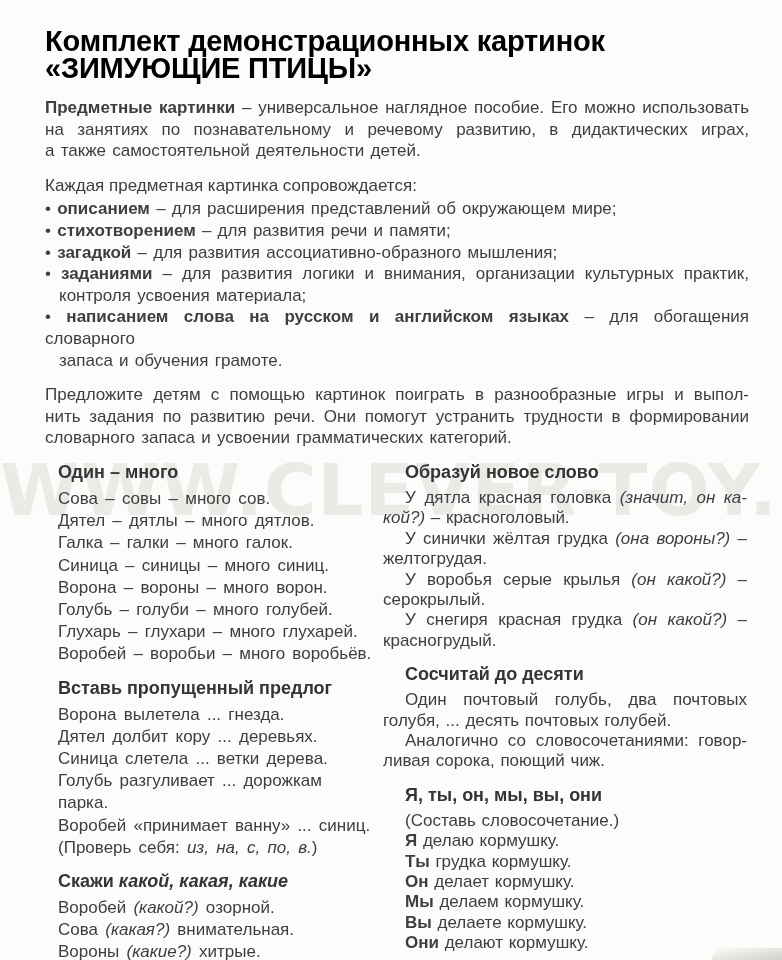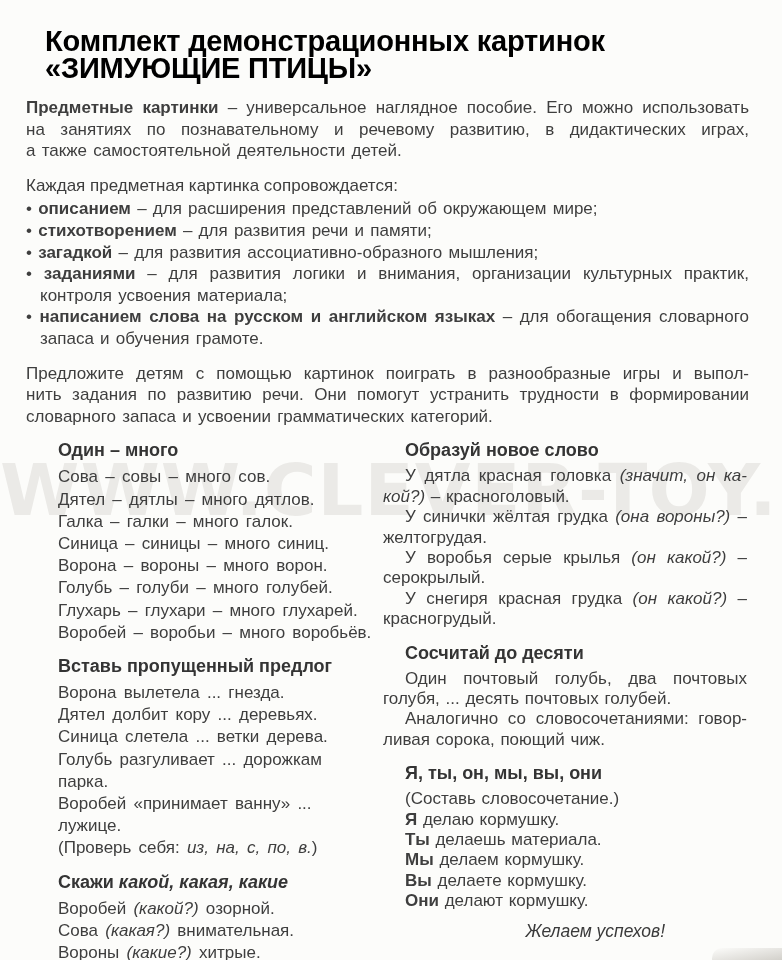--- a/index.html
+++ b/index.html
@@ -11,21 +11,21 @@
     overflow:hidden;
     font-family:"Liberation Sans","DejaVu Sans",sans-serif;
     color:#3e3e3e;
   }
   .content{position:relative;z-index:1;}
   .title{
     margin:28px 36px 0 45px;
     font-size:29px;line-height:27px;
     font-weight:bold;color:#000000;letter-spacing:-0.2px;
   }
-  .block{margin-left:26px;margin-right:33px;font-size:17px;line-height:21.6px;}
+  .block{margin-left:45px;margin-right:33px;font-size:17px;line-height:21.6px;}
   .intro{margin-top:15px;}
   .list-intro{margin-top:13px;}
   .bullets{margin-top:2px;}
   .para2{margin-top:13px;}
   .line{word-spacing:1.5px;}
   .jl{text-align:justify;text-align-last:justify;}
   .hang{margin-left:14px;}
   .ind{text-indent:22px;}
   .columns{display:flex;margin-top:12px;}
   .col{font-size:17px;}
@@ -102,21 +102,21 @@
             <div class="line"><span>Голубь – голуби – много голубей.</span></div>
             <div class="line"><span>Глухарь – глухари – много глухарей.</span></div>
             <div class="line"><span>Воробей – воробьи – много воробьёв.</span></div>
           </div>
           <div class="section">
             <div class="sec-heading"><span class="s-b">Вставь пропущенный предлог</span></div>
             <div class="line"><span>Ворона вылетела ... гнезда.</span></div>
             <div class="line"><span>Дятел долбит кору ... деревьях.</span></div>
             <div class="line"><span>Синица слетела ... ветки дерева.</span></div>
             <div class="line"><span>Голубь разгуливает ... дорожкам парка.</span></div>
-            <div class="line"><span>Воробей «принимает ванну» ... лужице.</span></div>
+            <div class="line"><span>Воробей «принимает ванну» ... синиц.</span></div>
             <div class="line"><span>(Проверь себя: </span><span class="s-i">из, на, с, по, в.</span><span>)</span></div>
           </div>
           <div class="section">
             <div class="sec-heading"><span class="s-b">Скажи </span><span class="s-bi">какой, какая, какие</span></div>
             <div class="line"><span>Воробей </span><span class="s-i">(какой?)</span><span> озорной.</span></div>
             <div class="line"><span>Сова </span><span class="s-i">(какая?)</span><span> внимательная.</span></div>
             <div class="line"><span>Вороны </span><span class="s-i">(какие?)</span><span> хитрые.</span></div>
           </div>
         </div>
       <div class="col col-right">
@@ -136,21 +136,22 @@
               <div class="sec-heading"><span class="s-b">Сосчитай до десяти</span></div>
               <div class="line ind jl"><span>Один почтовый голубь, два почтовых</span></div>
               <div class="line"><span>голубя, ... десять почтовых голубей.</span></div>
               <div class="line ind jl"><span>Аналогично со словосочетаниями: говор-</span></div>
               <div class="line"><span>ливая сорока, поющий чиж.</span></div>
             </div>
             <div class="section">
               <div class="sec-heading"><span class="s-b">Я, ты, он, мы, вы, они</span></div>
               <div class="line ind"><span>(Составь словосочетание.)</span></div>
               <div class="line ind"><span class="s-b">Я</span><span> делаю кормушку.</span></div>
-              <div class="line ind"><span class="s-b">Ты</span><span> делаешь материала.</span></div>
+              <div class="line ind"><span class="s-b">Ты</span><span> грудка кормушку.</span></div>
+              <div class="line ind"><span class="s-b">Он</span><span> делает кормушку.</span></div>
               <div class="line ind"><span class="s-b">Мы</span><span> делаем кормушку.</span></div>
               <div class="line ind"><span class="s-b">Вы</span><span> делаете кормушку.</span></div>
               <div class="line ind"><span class="s-b">Они</span><span> делают кормушку.</span></div>
             </div>
           </div>
         <div class="closing">Желаем успехов!</div>
       </div>
     </div>
   </div>
 

